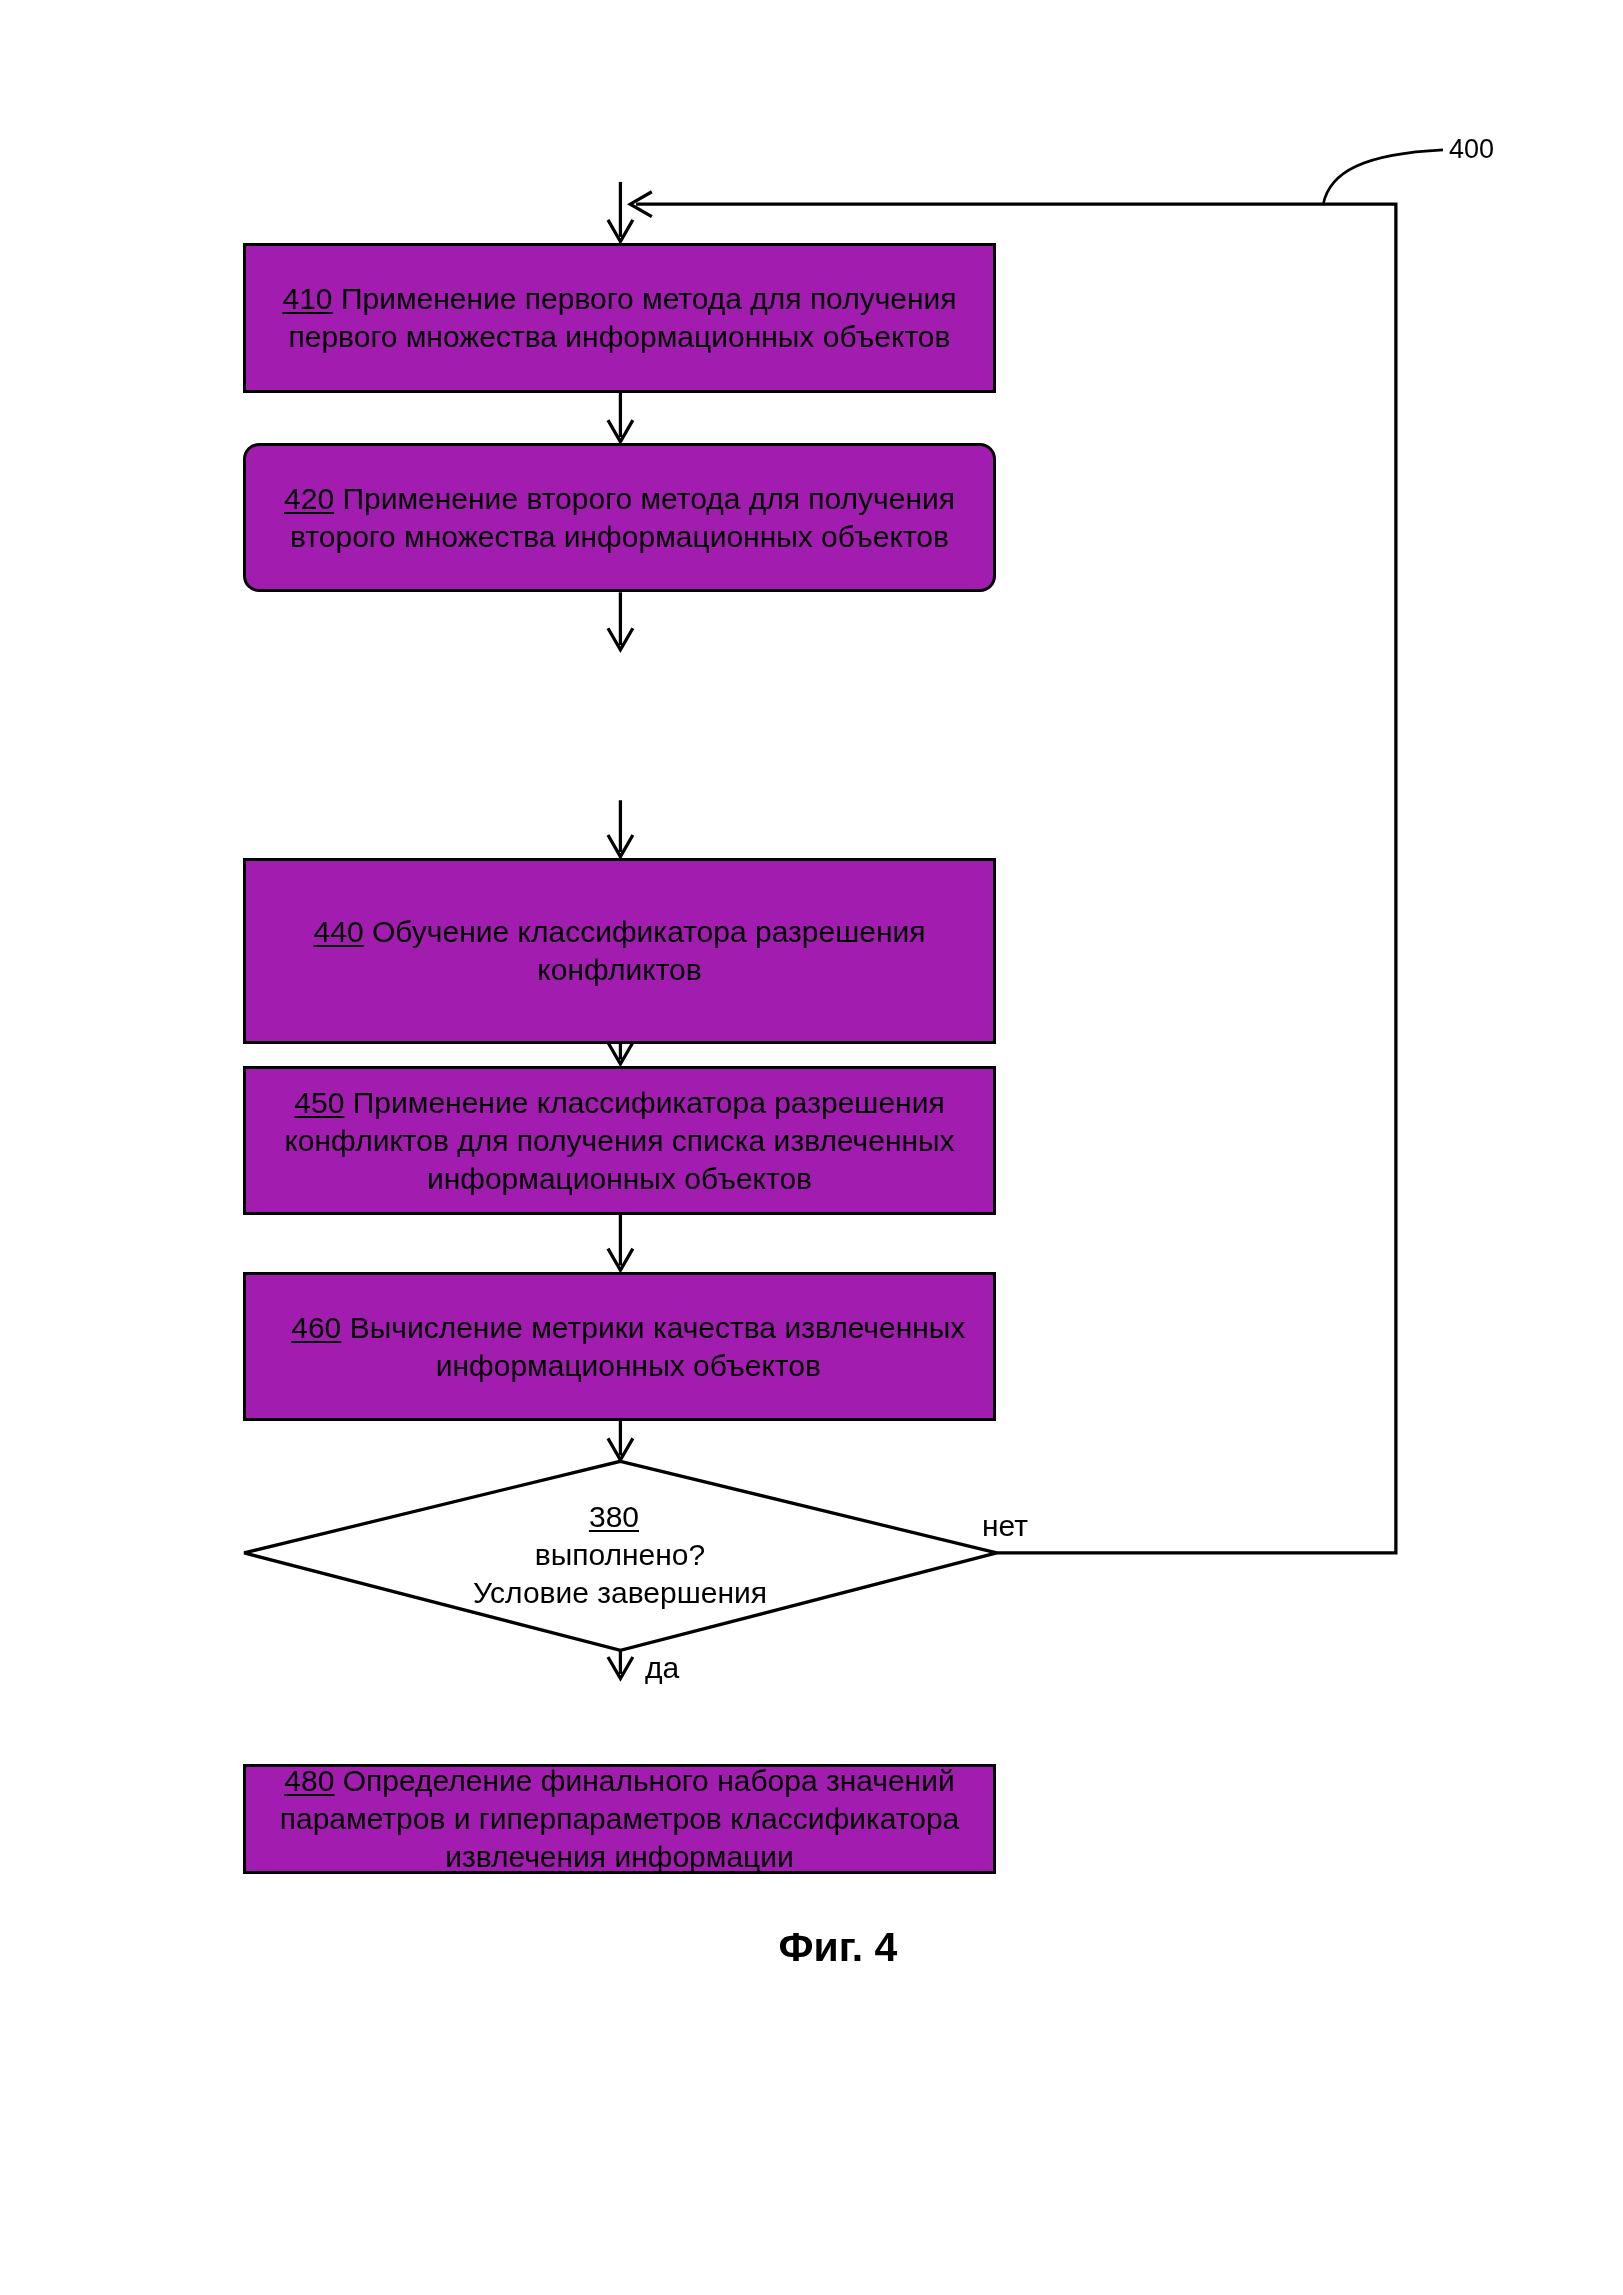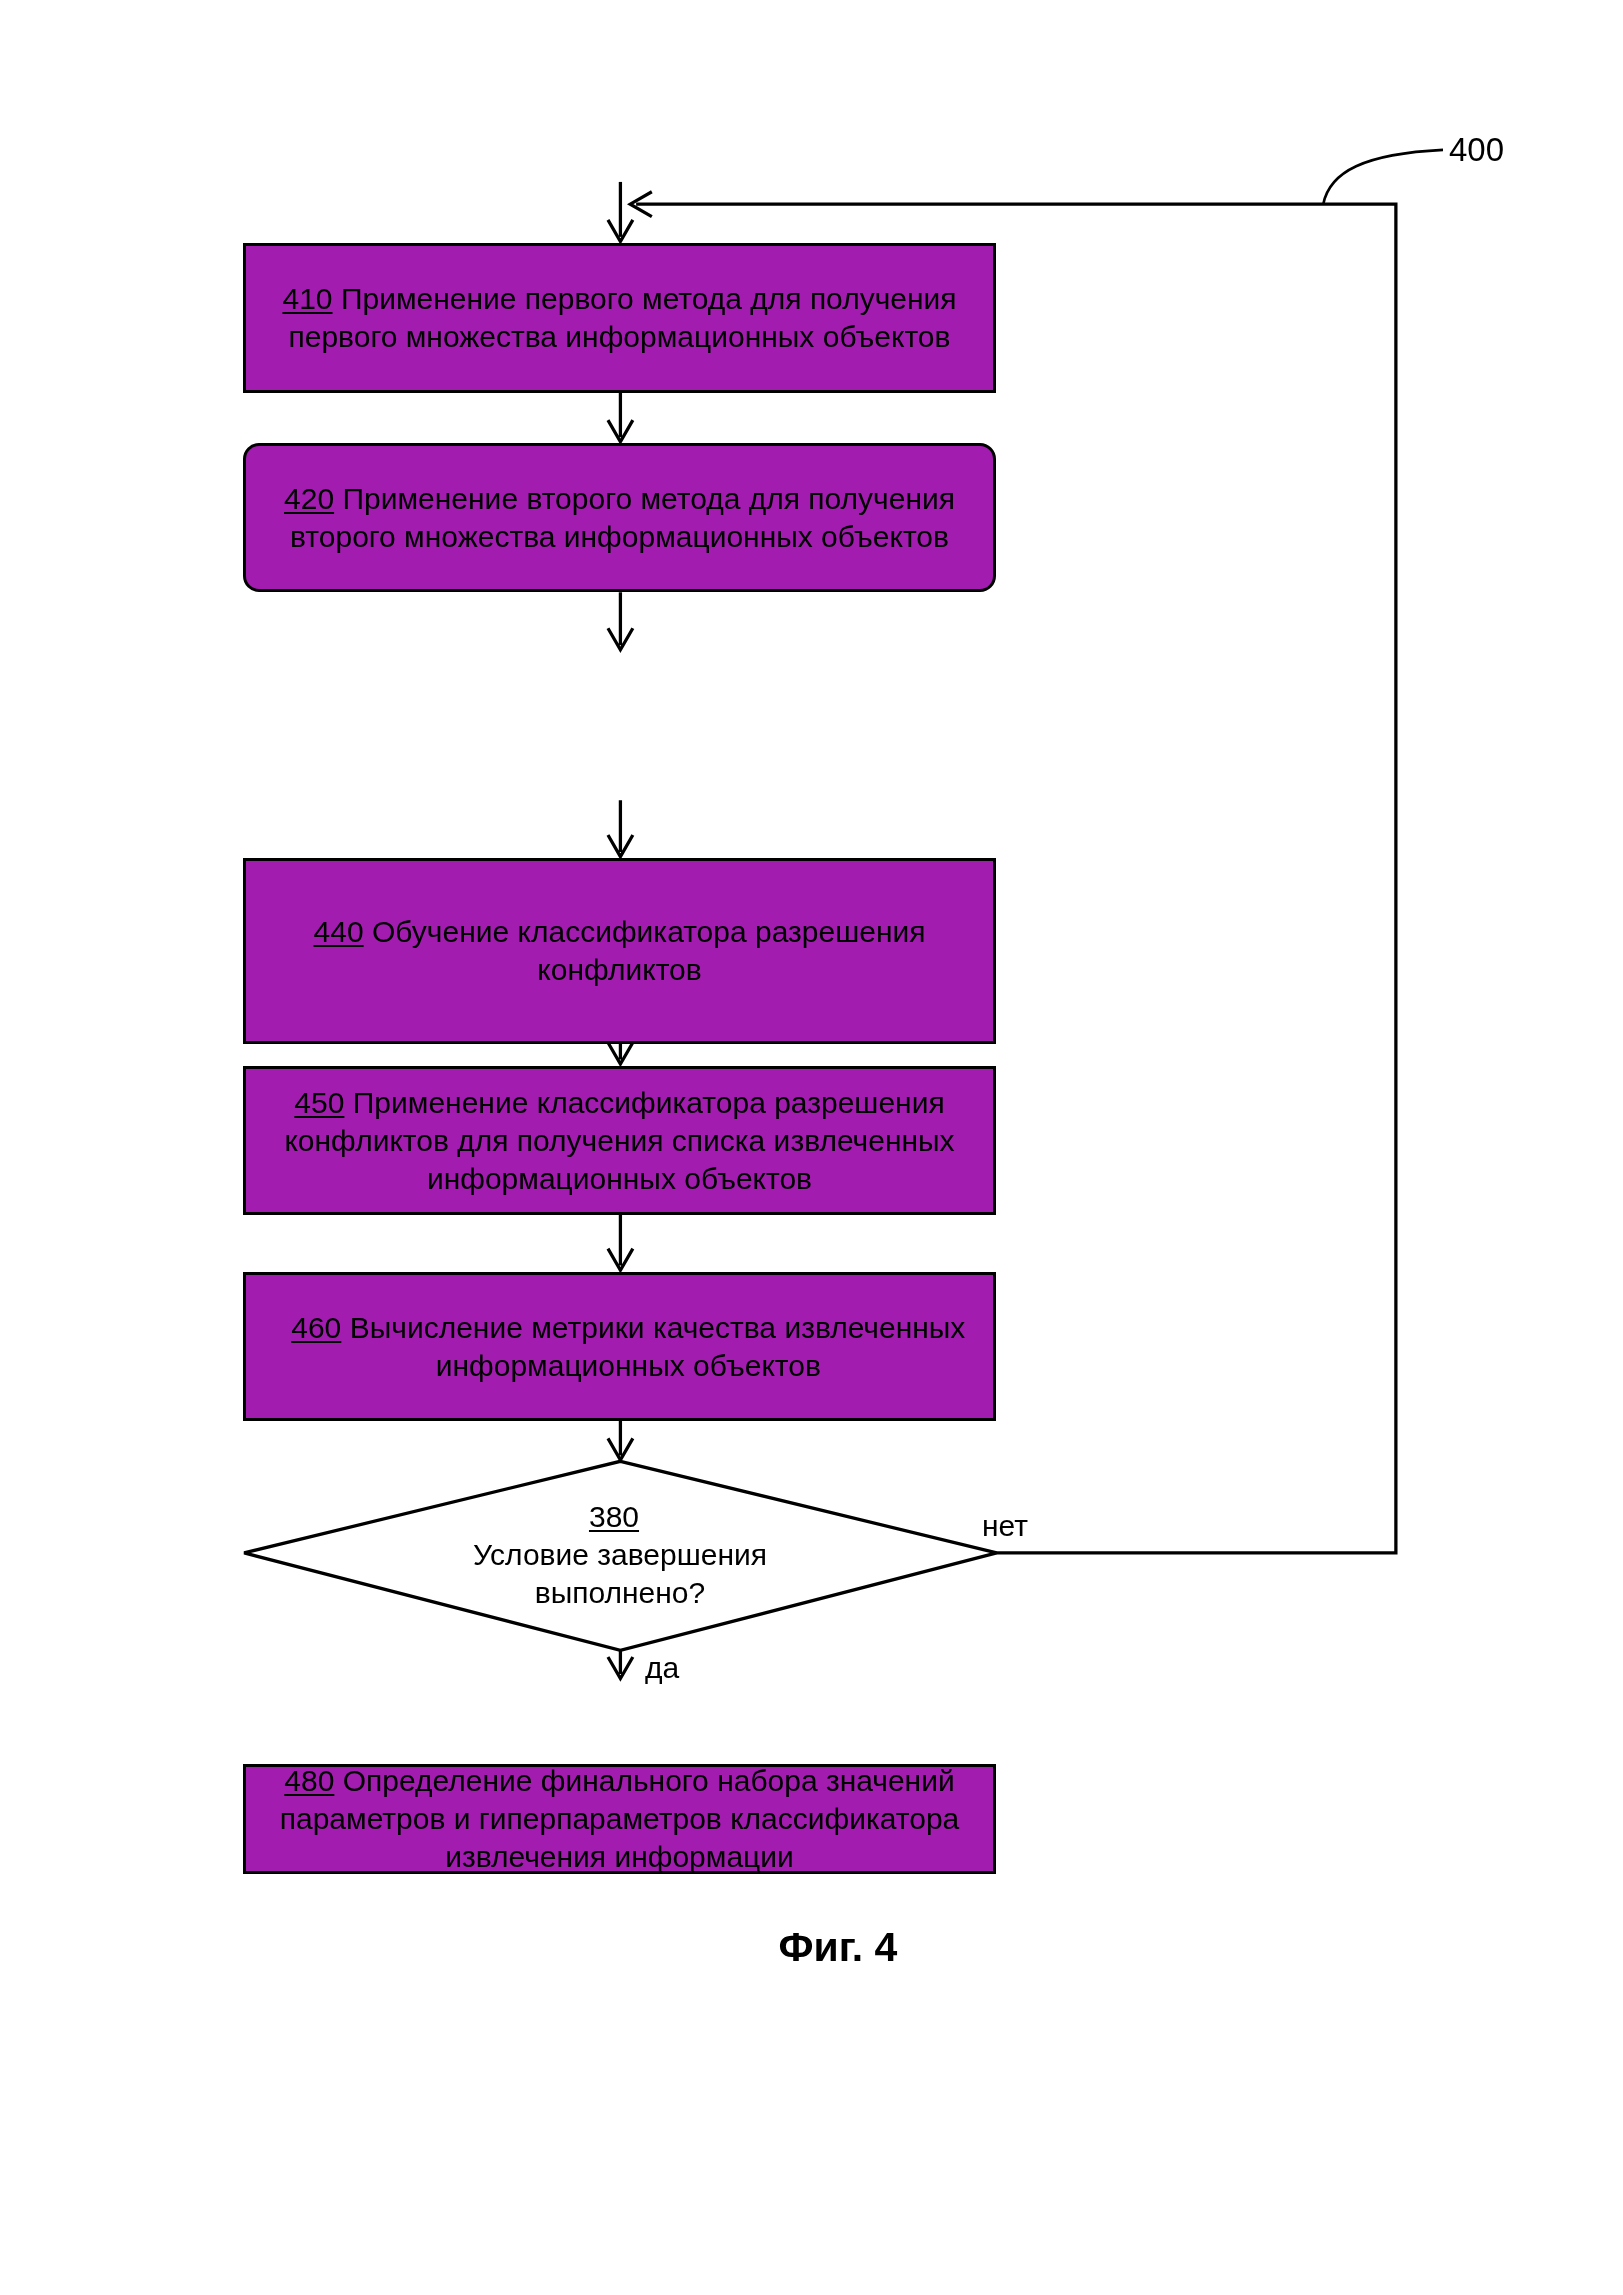--- a/index.html
+++ b/index.html
@@ -7,21 +7,21 @@
         font-family:"Liberation Sans", sans-serif;color:#000;overflow:hidden;}
   #wires{position:absolute;left:0;top:0;width:1623px;height:2295px;}
   .step-box{position:absolute;left:243px;width:753px;box-sizing:border-box;
             border:3.9px solid #000;background:#a21caf;display:flex;flex-direction:column;
             justify-content:center;padding:0 14.4px;}
   .step-text{font-size:30px;line-height:38px;text-align:center;}
   .step-num{text-decoration:underline;text-decoration-thickness:2px;text-underline-offset:3.3px;margin-right:0.28em;}
   .float-label{position:absolute;font-size:30px;line-height:38px;white-space:nowrap;}
   #decision-text{position:absolute;left:391px;top:1498px;width:458px;text-align:center;
                  font-size:30px;line-height:38px;}
-  #ref-label{position:absolute;left:1449px;top:131px;font-size:33px;line-height:37px;}
+  #ref-label{position:absolute;left:1449px;top:131px;font-size:27px;line-height:37px;}
   #caption{position:absolute;left:668px;top:1922px;width:340px;text-align:center;
            font-weight:bold;font-size:41px;line-height:50px;}
 </style>
 </head>
 <body>
 
 <div id="page">
 
   <svg id="wires" viewBox="0 0 2480 3507" xmlns="http://www.w3.org/2000/svg">
     <g stroke="#000" stroke-width="5" fill="none">
@@ -62,22 +62,22 @@
   <div class="step-box" style="top:1066px;height:149px;">
     <div class="step-text"><span class="step-num">450</span><span>Применение классификатора разрешения конфликтов для получения списка извлеченных информационных объектов</span></div>
   </div>
 
   <div class="step-box" style="top:1272px;height:149px;padding-left:32px;">
     <div class="step-text"><span class="step-num">460</span><span>Вычисление метрики качества извлеченных информационных объектов</span></div>
   </div>
 
   <div id="decision-text">
     <div><span class="step-num" style="margin-right:12px;">380</span></div>
+    <div>выполнено?</div>
     <div>Условие завершения</div>
-    <div>выполнено?</div>
   </div>
 
   <div class="float-label" style="left:982px;top:1507px;">нет</div>
   <div class="float-label" style="left:645px;top:1649px;">да</div>
 
   <div class="step-box" style="top:1764px;height:110px;">
     <div class="step-text"><span class="step-num">480</span><span>Определение финального набора значений параметров и гиперпараметров классификатора извлечения информации</span></div>
   </div>
 
   <div id="ref-label">400</div>

